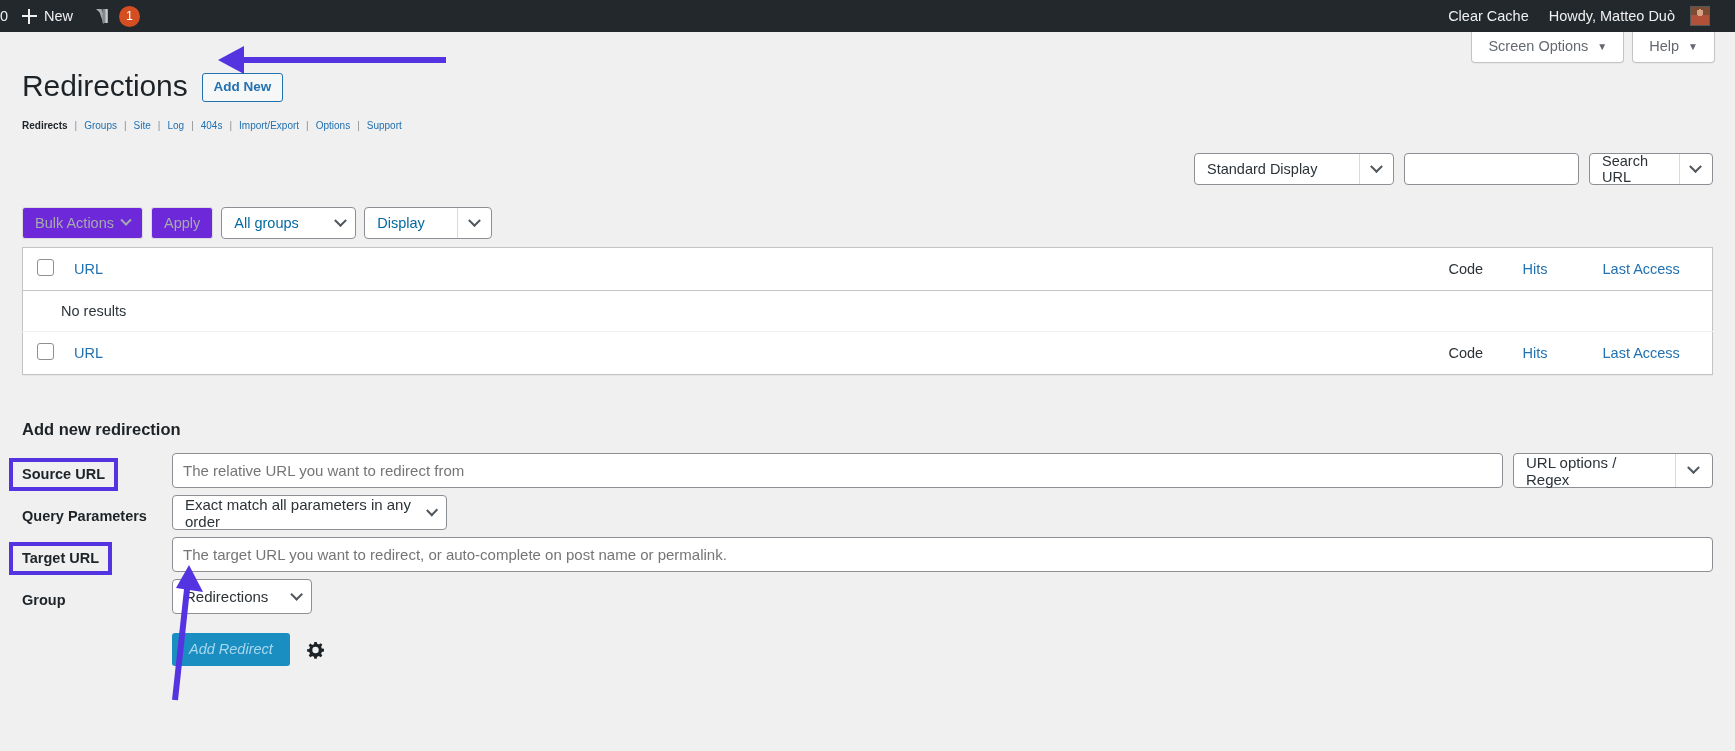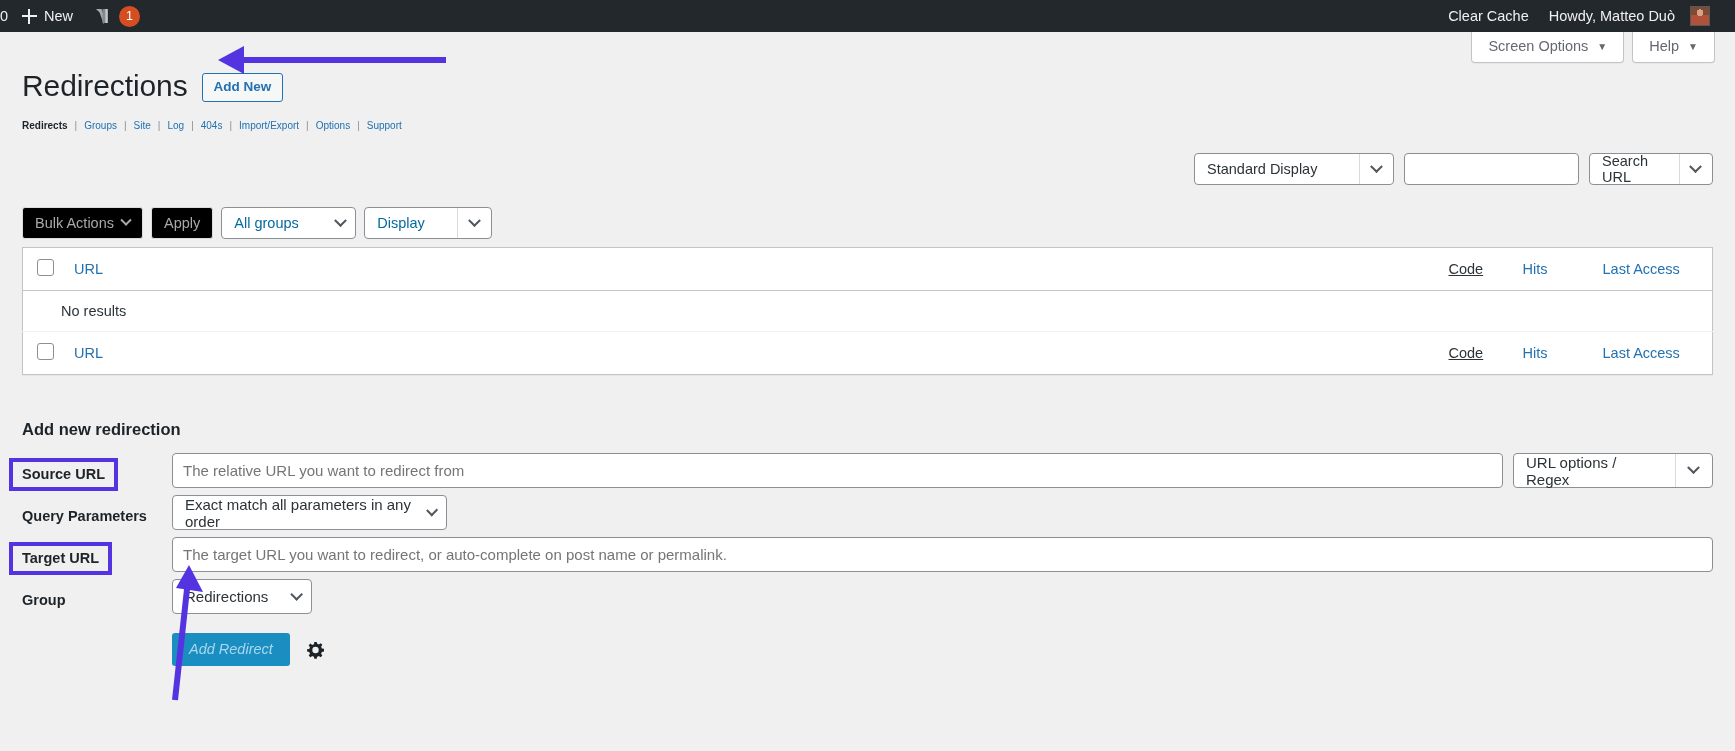--- a/index.html
+++ b/index.html
@@ -133,21 +133,21 @@
   }
   .wp-input { width: 175px; padding: 0 10px; }
   #display-select { width: 200px; }
   #searchurl-select { width: 124px; }
 
   
   .tablenav {
     display: flex; align-items: center; gap: 8px; margin-top: 22px;
   }
   .btn-disabled {
-    background: #000000; border: 1px solid #dcdcde; color: #a7aaad;
+    background: #6d28d9; border: 1px solid #dcdcde; color: #a7aaad;
     border-radius: 3px; height: 32px; padding: 0 12px;
     display: flex; align-items: center; gap: 8px; font-size: 14.5px;
   }
   .btn-disabled .chev { border-color: #a7aaad; width:8px; height:8px; }
   .select-plain {
     background: #fff; border: 1px solid #8c8f94; border-radius: 4px;
     height: 32px; font-size: 14.5px; color: #0369a1;
     display: flex; align-items: center; justify-content: space-between;
     padding: 0 10px 0 12px; gap: 22px;
   }
@@ -175,21 +175,21 @@
   table.wp-list-table tfoot th { border-bottom: none; border-top: 1px solid #c3c4c7; }
   td.no-results {
     padding: 12px 10px 12px 38px; color: #2c3338; background: #fff;
     border-bottom: 1px solid #f0f0f1;
   }
   .cb-col { width: 38px; padding-left: 14px !important; }
   .cb-box {
     width: 17px; height: 17px; border: 1px solid #8c8f94;
     border-radius: 3px; background: #fff; display: inline-block;
   }
-  th.col-code { width: 74px; text-align: left; text-decoration: underline; }
+  th.col-code { width: 74px; text-align: left; }
   th.col-hits { width: 80px; text-align: left; }
   th.col-last { width: 120px; text-align: left; }
 
   
   h2.form-heading {
     font-size: 16.5px; font-weight: 700; color: #1d2327;
     margin: 45px 0 0 0;
   }
   .form-table { margin-top: 14px; width: 100%; }
   .form-row { display: flex; align-items: flex-start; margin-bottom: 7px; }

